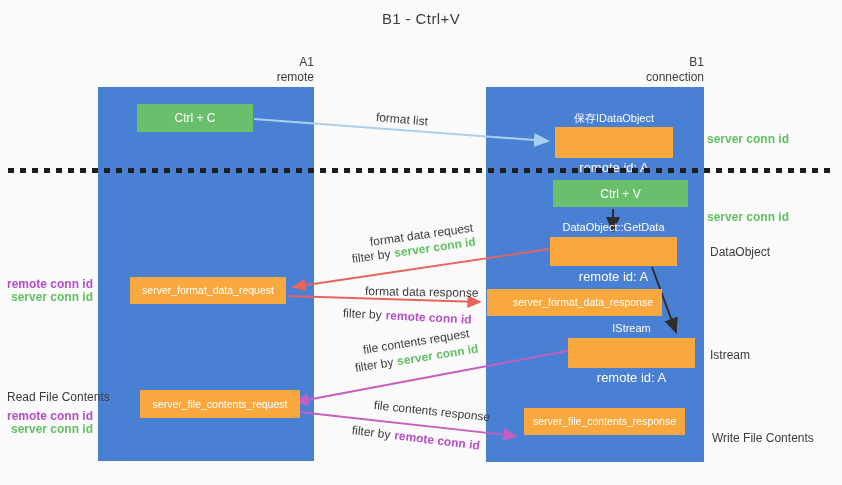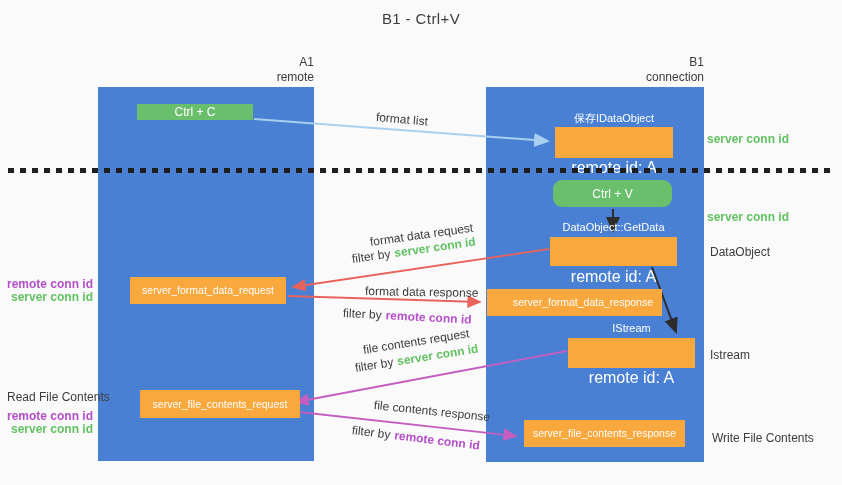--- a/index.html
+++ b/index.html
@@ -13,30 +13,30 @@
   .lane{position:absolute;top:87px;background:var(--column-blue,#4a80d4);z-index:1;}
   #lane-a{left:98px;width:216px;height:374px;}
   #lane-b{left:486px;width:218px;height:375px;}
   .divider{position:absolute;left:8px;top:168px;width:828px;height:5px;z-index:5;
            background:repeating-linear-gradient(90deg,#1e1e1e 0 6px,transparent 6px 12px);}
   .node{position:absolute;display:flex;flex-direction:column;align-items:center;justify-content:center;
         color:#fff;text-align:center;z-index:3;white-space:nowrap;}
   .green{background:var(--box-green,#6abf6c);font-size:12px;}
   .orange{background:var(--box-orange,#f9a83e);font-size:10.5px;line-height:13px;gap:36px;}
   .orange .l1{font-size:11px;}
-  .orange .l2{font-size:16px;}
-  #node-ctrl-c{left:137px;top:104px;width:116px;height:16px;}
+  .orange .l2{font-size:13px;}
+  #node-ctrl-c{left:137px;top:104px;width:116px;height:28px;}
   #node-save{left:555px;top:127px;width:118px;height:31px;}
-  #node-ctrl-v{left:553px;top:180px;width:119px;height:27px;border-radius:9px;}
+  #node-ctrl-v{left:553px;top:180px;width:135px;height:27px;}
   #node-getdata{left:550px;top:237px;width:127px;height:29px;}
   #node-istream{left:568px;top:338px;width:127px;height:30px;}
   #node-fmt-req{left:130px;top:277px;width:156px;height:27px;}
   #node-fmt-res{left:487px;top:289px;width:158px;height:27px;padding-left:17px;}
   #node-file-req{left:140px;top:390px;width:160px;height:28px;}
-  #node-file-res{left:524px;top:420px;width:161px;height:27px;}
+  #node-file-res{left:524px;top:408px;width:161px;height:27px;}
   .overlay{position:absolute;left:0;top:0;z-index:2;}
   .s-blue{stroke:var(--arrow-blue,#a8d0ee);stroke-width:2;}
   .s-red{stroke:var(--arrow-red,#e8635c);stroke-width:1.8;}
   .s-mag{stroke:var(--arrow-magenta,#c45ec0);stroke-width:1.8;}
   .s-blk{stroke:var(--arrow-black,#2d2d2d);stroke-width:2;}
   .f-blue{fill:var(--arrow-blue,#a8d0ee);}
   .f-red{fill:var(--arrow-red,#e8635c);}
   .f-mag{fill:var(--arrow-magenta,#c45ec0);}
   .f-blk{fill:var(--arrow-black,#2d2d2d);}
   .elabel{position:absolute;font-size:12px;z-index:4;white-space:nowrap;transform-origin:left center;color:var(--text-dark,#3c3c3c);}

